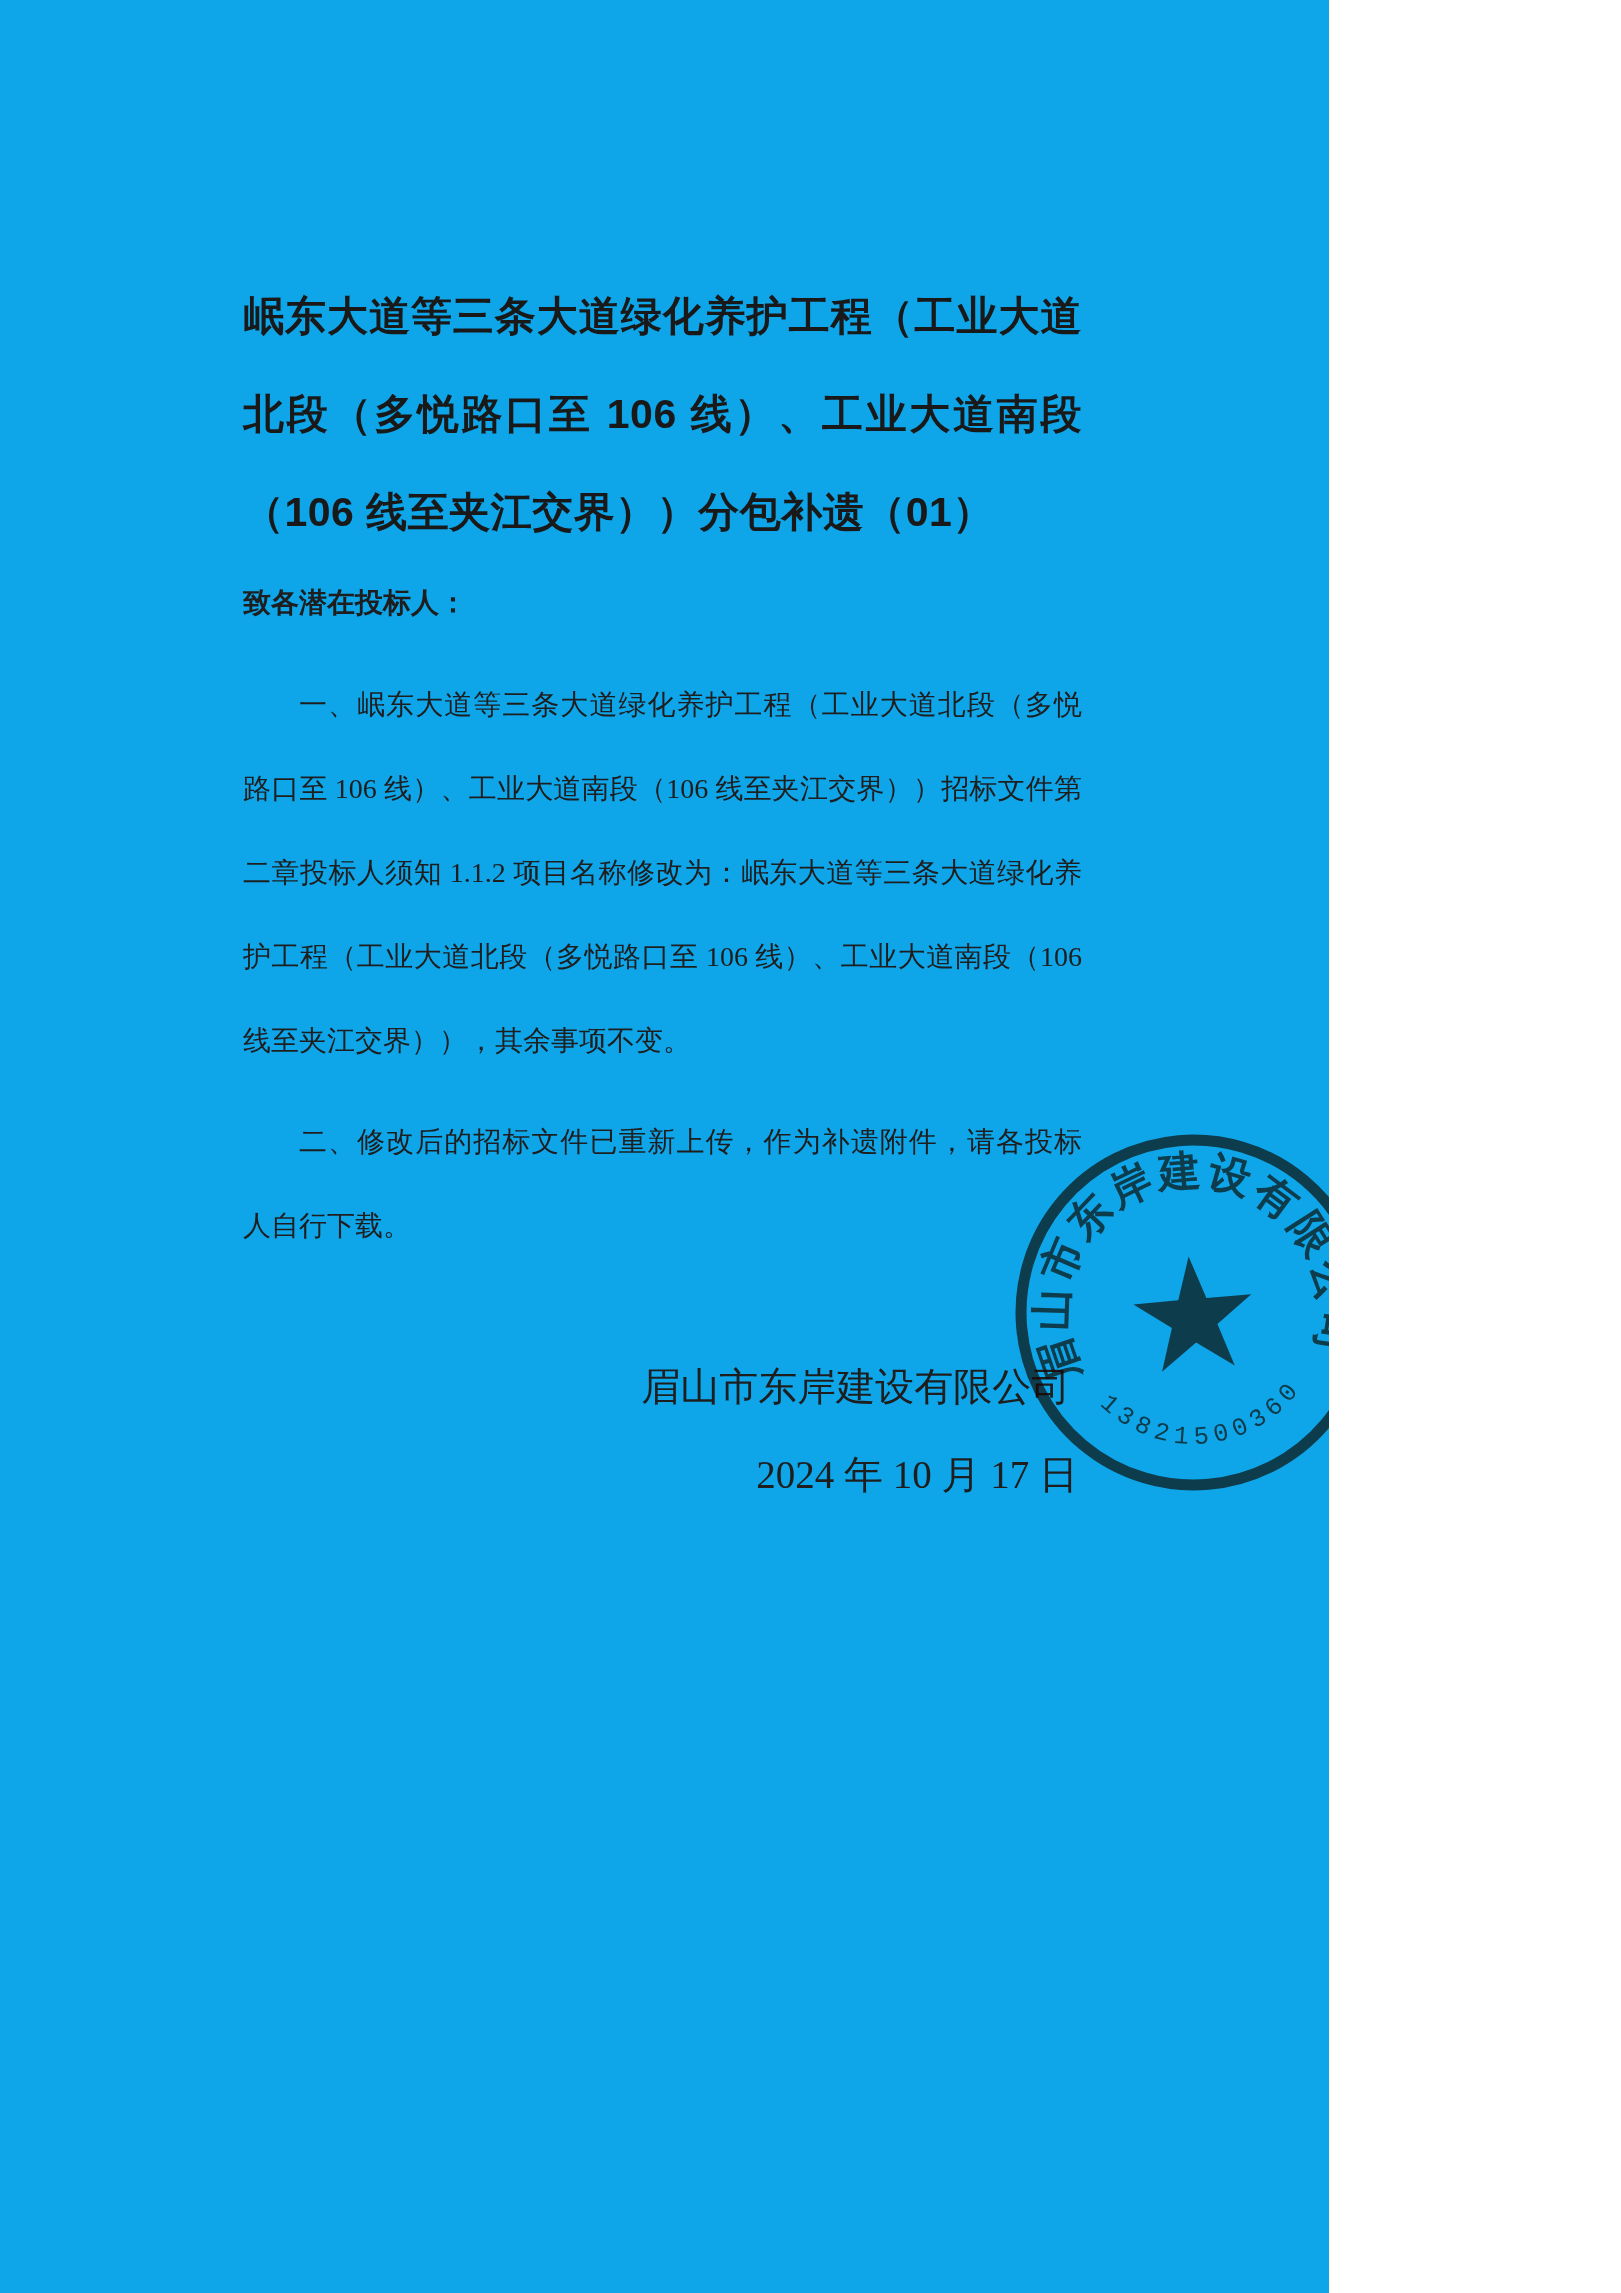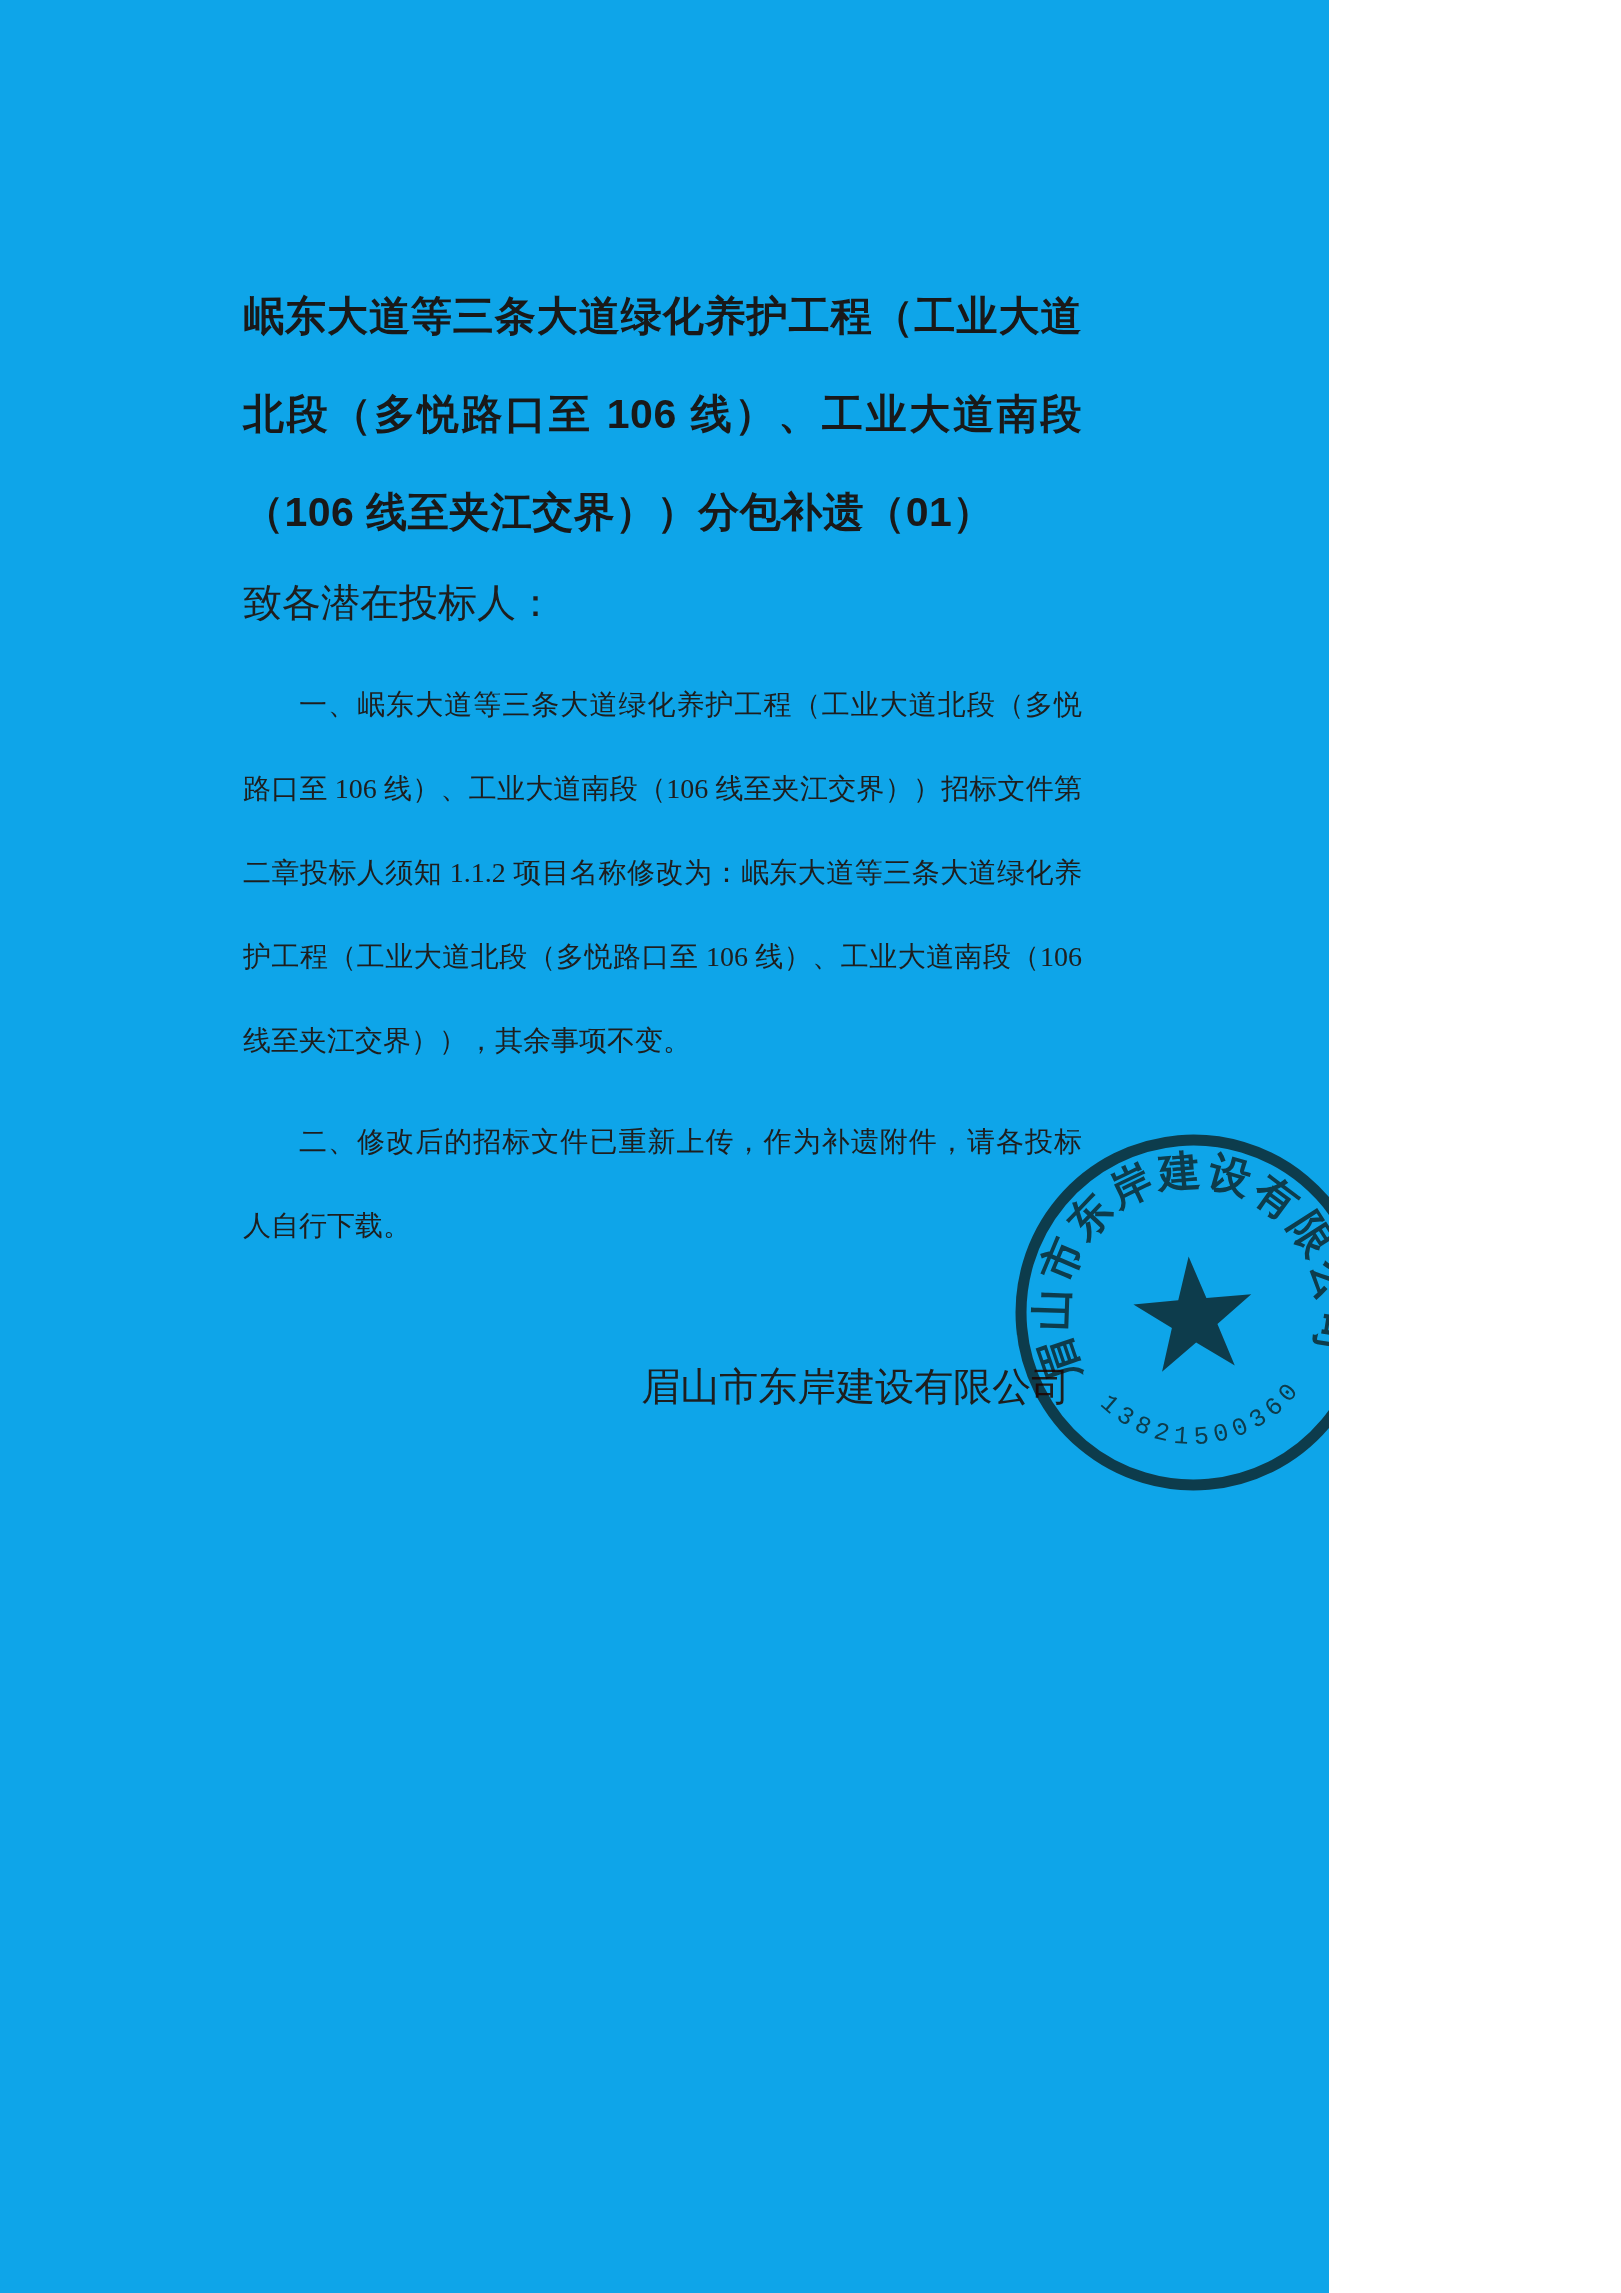--- a/index.html
+++ b/index.html
@@ -18,22 +18,23 @@
   .doc-title {
     font-family:"Liberation Sans","DejaVu Sans",sans-serif;
     font-weight:700;
     font-size:41px;
     line-height:98px;
     text-align:justify;
     letter-spacing:0.5px;
     color:#191919;
   }
   .salutation {
-    font-size:39px;
+    font-size:28px;
     line-height:84px;
+    font-weight:bold;
   }
   .para {
     font-size:28px;
     line-height:84px;
     text-align:justify;
     text-indent:2em;
     margin:17.6px 0 0 0;
   }
   .signature {
     margin-top:81px;
@@ -61,20 +62,21 @@
     <div class="doc-title">岷东大道等三条大道绿化养护工程（工业大道北段（多悦路口至 106 线）、工业大道南段（106 线至夹江交界））分包补遗（01）</div>
 
     <div class="salutation">致各潜在投标人：</div>
 
     <div class="para">一、岷东大道等三条大道绿化养护工程（工业大道北段（多悦路口至 106 线）、工业大道南段（106 线至夹江交界））招标文件第二章投标人须知 1.1.2 项目名称修改为：岷东大道等三条大道绿化养护工程（工业大道北段（多悦路口至 106 线）、工业大道南段（106 线至夹江交界）），其余事项不变。</div>
 
     <div class="para">二、修改后的招标文件已重新上传，作为补遗附件，请各投标人自行下载。</div>
 
     <div class="signature">
       <div class="sig-company">眉山市东岸建设有限公司</div>
+      <div class="sig-date">2024 年 10 月 17 日</div>
     </div>
 
   </div>
 
   <div class="seal">
     <svg viewBox="0 0 360 360" xmlns="http://www.w3.org/2000/svg">
       <g transform="rotate(-5 180 180)">
         <circle cx="180" cy="180" r="172" fill="none" stroke-width="11" stroke="#e0463b"></circle>
         <polygon points="180,124 194.1,166.6 239,166.8 202.8,193.4 216.4,236.2 180,210 143.6,236.2 157.2,193.4 121,166.8 165.9,166.6" fill="#e0463b"></polygon>
         <path id="sealTopArc" d="M 64.9 233.7 A 127 127 0 1 1 295.1 233.7" fill="none"></path>

